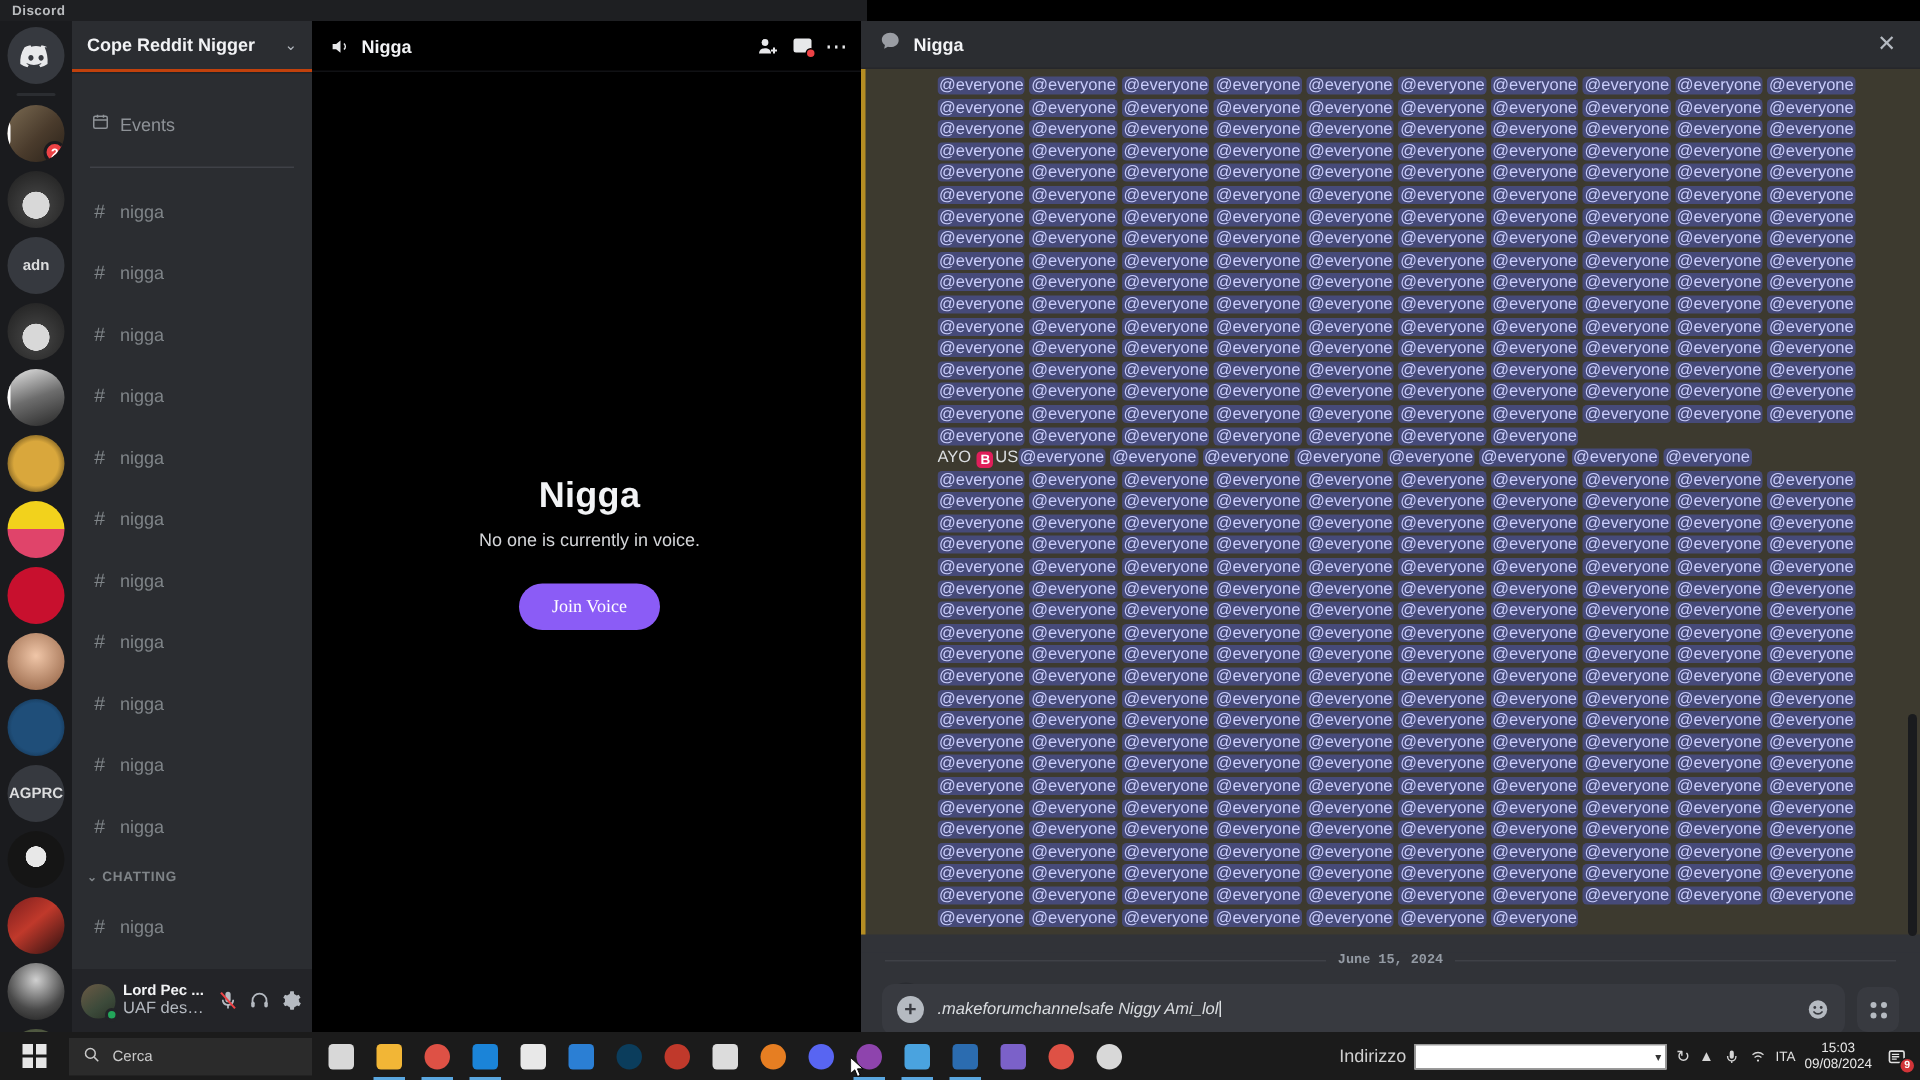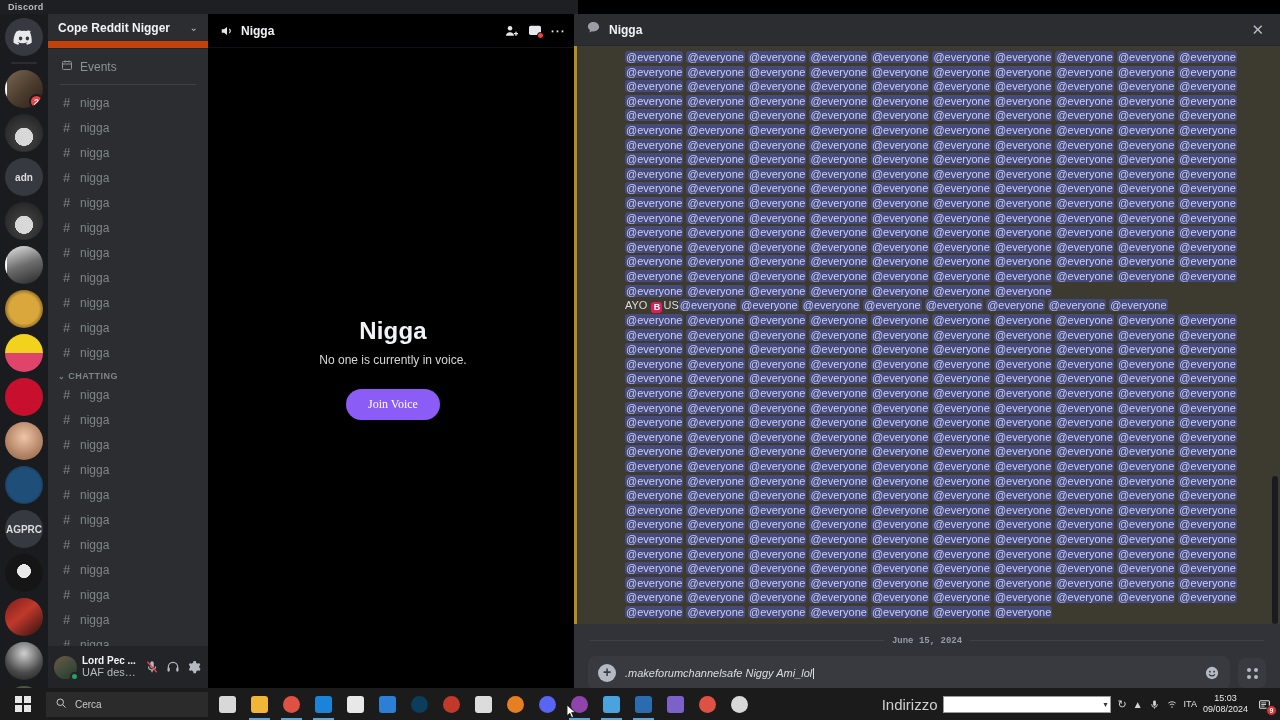--- a/index.html
+++ b/index.html
@@ -56,36 +56,36 @@
   .rail-indicator.tall { height: 34px; }
   .rail-sep { width: 26px; height: 2px; background:#2b2d31; border-radius:1px; flex:0 0 auto;}
 
   
   .channel-col {
     position: absolute; left: 48px; top: 14px; width: 160px; height: 674px;
     background: #2b2d31; display:flex; flex-direction: column;
   }
   .guild-header {
     height: 34px; display:flex; align-items:center; justify-content:space-between;
-    padding: 0 10px; border-bottom: 7px solid #c2410c;
+    padding: 0 10px; border-bottom: 2px solid #c2410c;
     box-shadow: 0 1px 0 rgba(0,0,0,.2);
   }
   .guild-name {
     font-size: 12px; font-weight: bold; color:#f2f3f5;
     white-space: nowrap; overflow: hidden; text-overflow: ellipsis;
     max-width: 120px;
   }
   .chev { color:#b5bac1; font-size: 10px; }
 
   .channels-scroll {
     flex: 1; overflow: hidden; padding-top: 6px;
   }
   .chan-row {
     display:flex; align-items:center; gap:7px;
-    height: 25px; margin: 0 6px; padding: 0 6px; border-radius: 4px;
+    height: 25px; margin: 16px 6px; padding: 0 6px; border-radius: 4px;
     color:#7f8488; font-size: 12px; white-space: nowrap;
   }
   .chan-row .ico { font-size: 13px; color:#7f8488; width: 13px; text-align:center; flex:0 0 auto;}
   .chan-row.events { color:#8e9297; }
   .divider-line { height:1px; background:#3f4147; margin: 5px 12px; }
   .cat-row {
     display:flex; align-items:center; gap:3px;
     margin: 6px 6px 1px; padding: 0 4px;
     font-size: 9px; font-weight: bold; letter-spacing:.5px;
     color:#7f8488; text-transform: uppercase;
@@ -242,21 +242,21 @@
   .tb-icons { display:flex; align-items:center; gap:1px; margin-left:4px; }
   .tb-ico {
     width:31px; height:32px; display:flex; align-items:center; justify-content:center;
     position:relative; cursor:pointer;
   }
   .tb-glyph { width:17px; height:17px; border-radius:3px; display:block; }
   .tb-active::after {
     content:''; position:absolute; left:5px; right:5px; bottom:0; height:2px; background:#5aa7e0;
   }
   .tray { margin-left:auto; display:flex; align-items:center; gap:6px; padding-right:6px; }
-  .addr-label { font-size:15px; color:#cfcfcf;padding-left:46px; }
+  .addr-label { font-size:12px; color:#cfcfcf;padding-left:46px; }
   .addr-input {
     width:168px; height:17px; background:#fff; border:1px solid #9a9a9a;
     display:flex; align-items:center; justify-content:flex-end; padding-right:3px;
   }
   .addr-chev { font-size:8px; color:#333; }
   .refresh { font-size:11px; color:#d6d6d6; }
   .tray-ico { font-size:10px; color:#d6d6d6; display:flex; align-items:center; }
   .lang { font-size:9px; color:#e0e0e0; }
   .clock { font-size:9px; color:#e8e8e8; text-align:center; line-height:1.25; }
   .notif {

